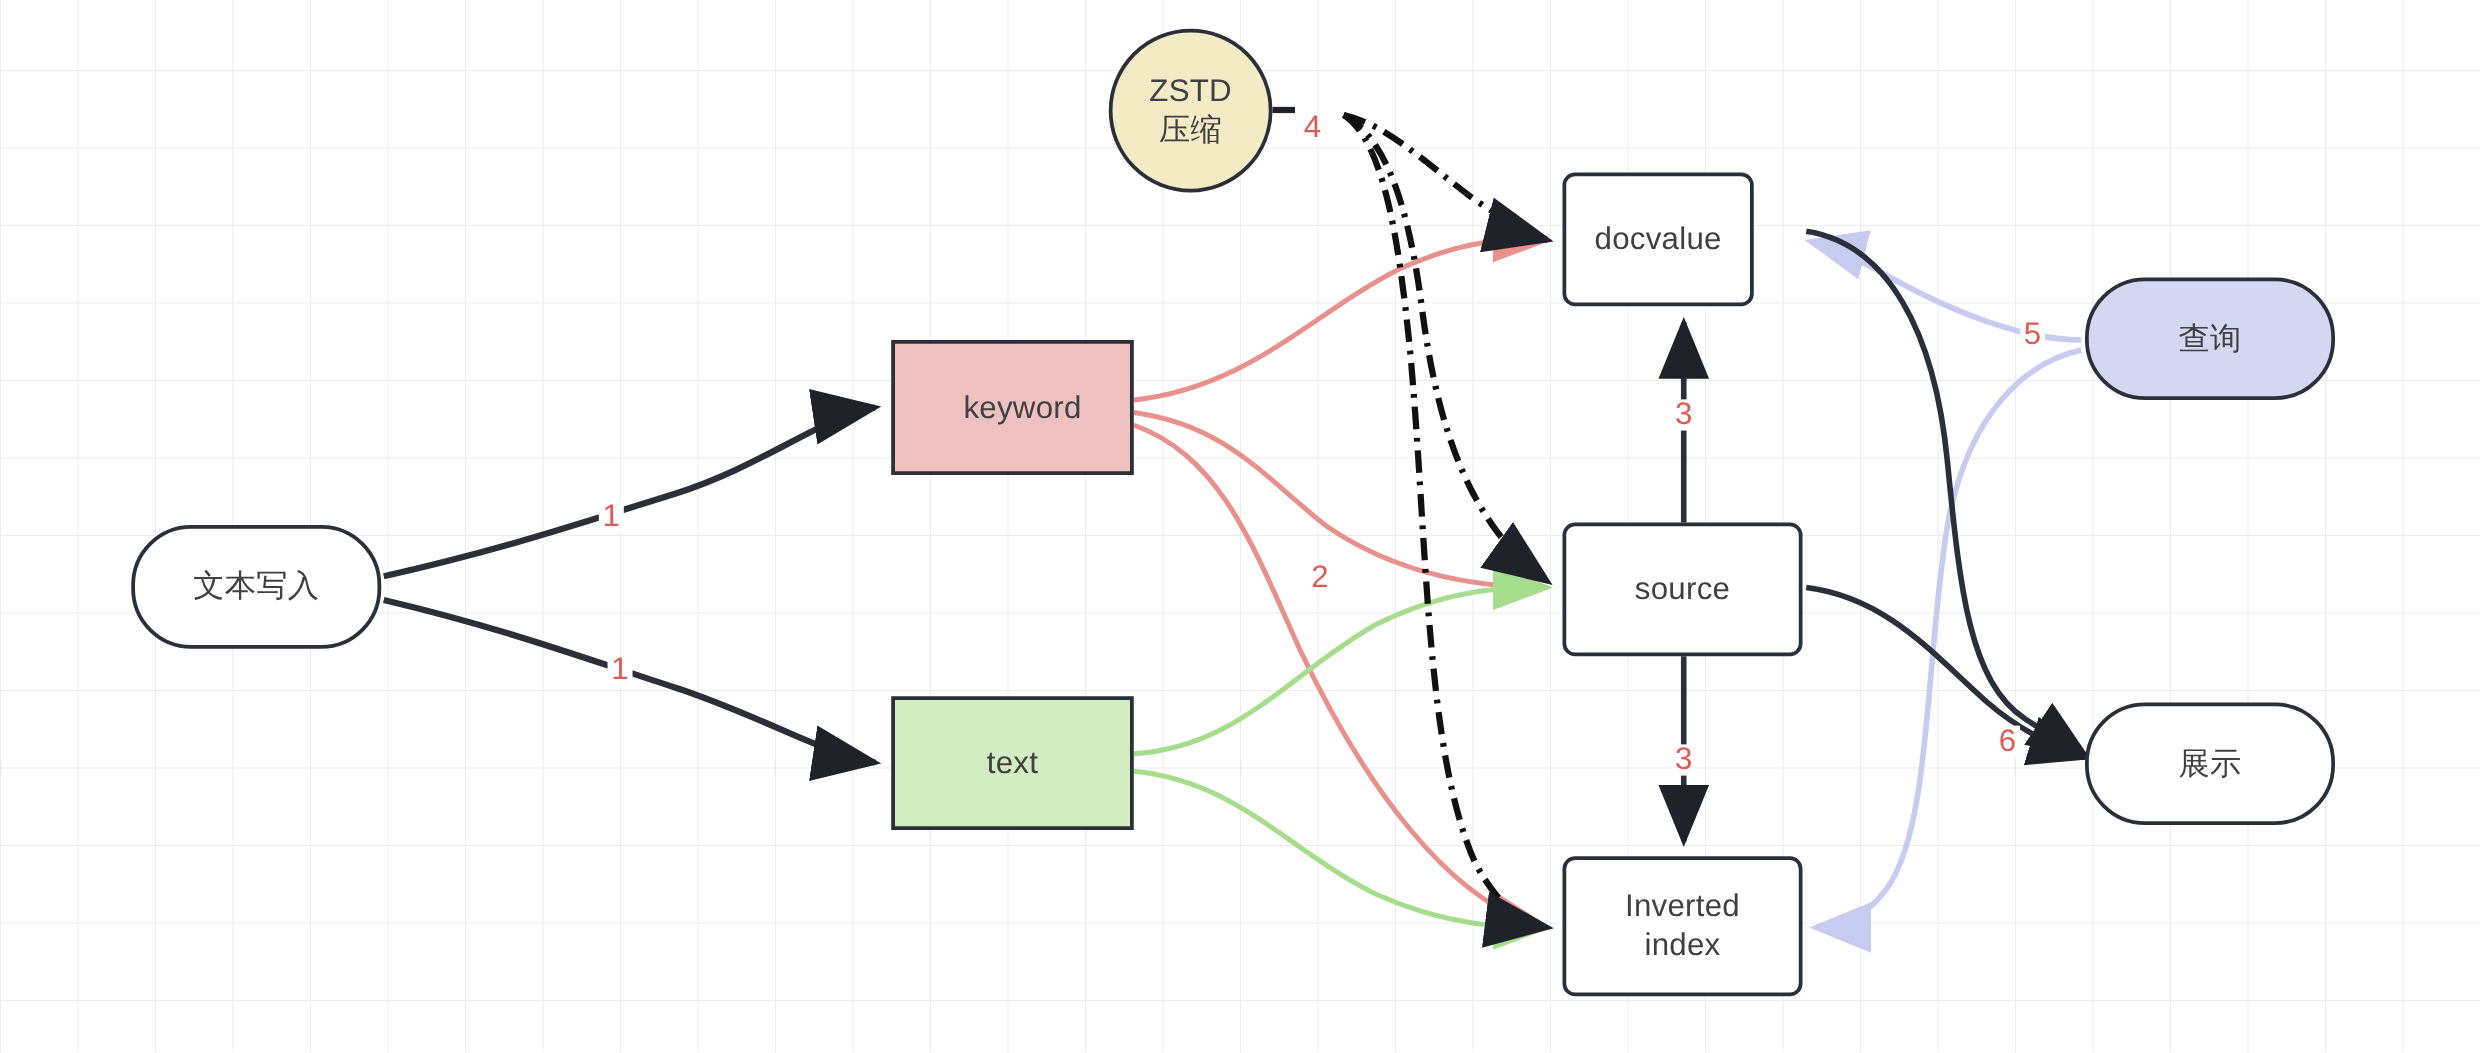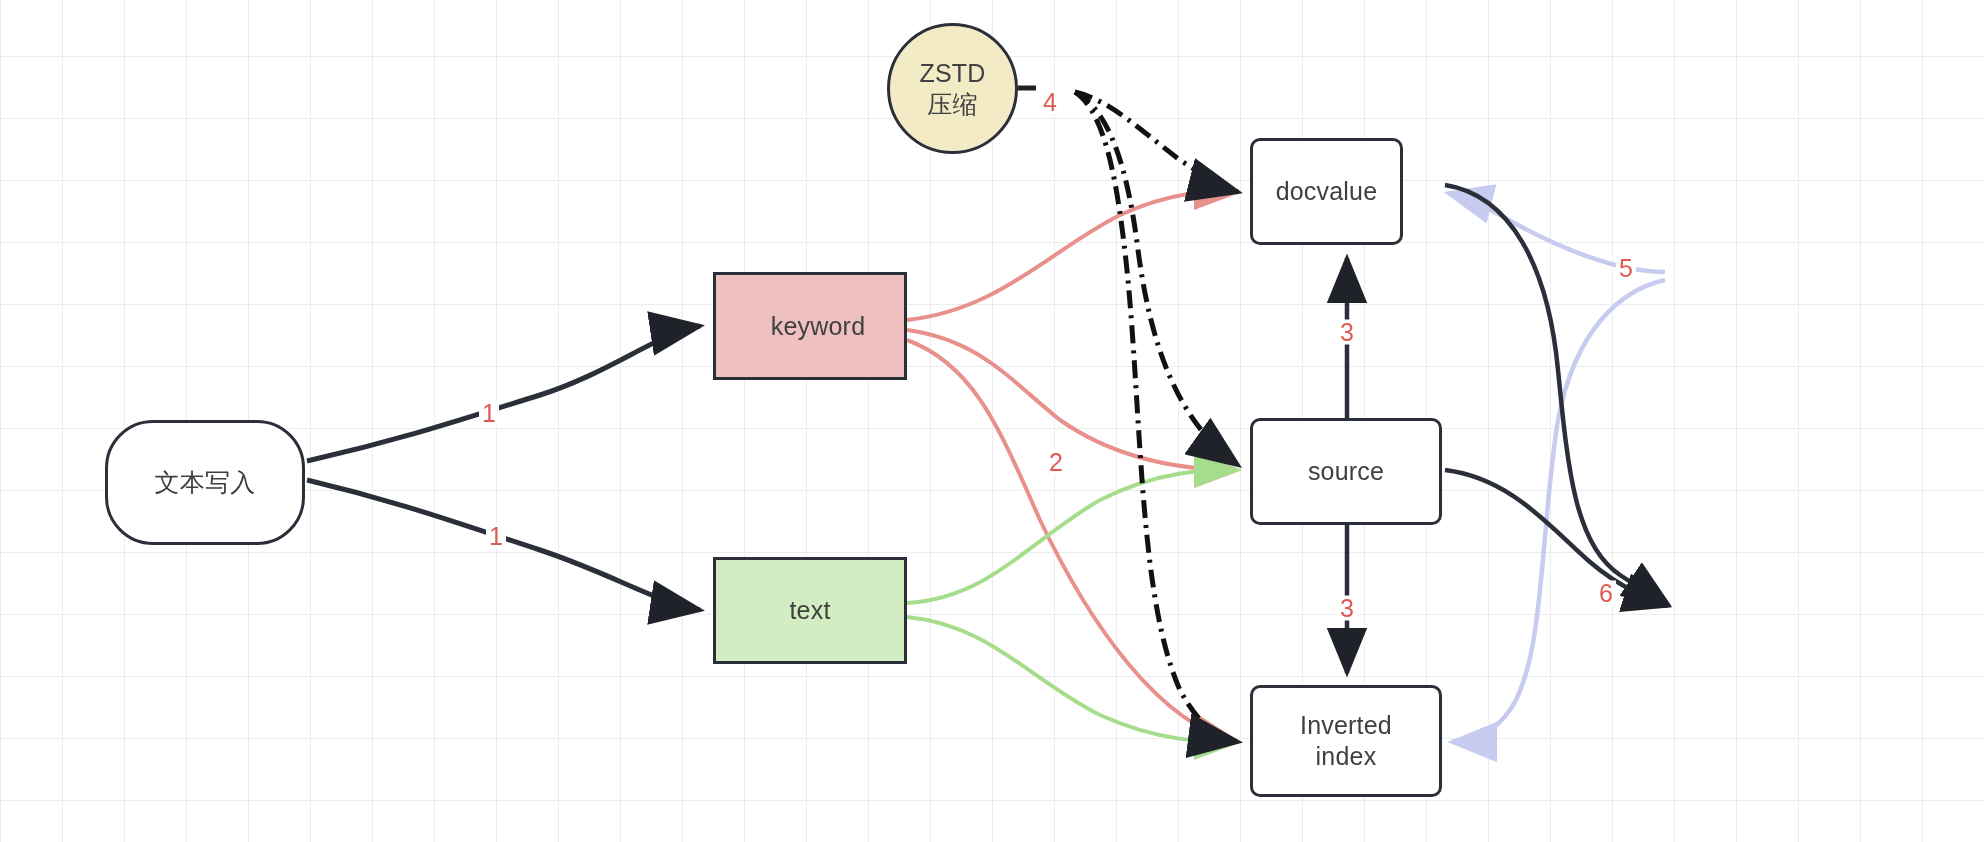--- a/index.html
+++ b/index.html
@@ -108,21 +108,21 @@
 
     <path d="M 1665,280 C 1620,290 1575,330 1558,420 C 1540,530 1545,660 1510,710 C 1490,738 1468,742 1452,742" fill="none" stroke="#c8cbf0" stroke-width="4.5" marker-end="url(#ah-lav)"></path>
 
     <path d="M 1445,185 C 1510,195 1548,265 1558,370 C 1568,470 1575,545 1620,575 C 1645,592 1662,600 1668,604" fill="none" stroke="#2b2f3a" stroke-width="4.5" marker-end="url(#ah-dark)"></path>
 
     <path d="M 1445,470 C 1510,478 1548,525 1590,562 C 1620,588 1655,602 1668,606" fill="none" stroke="#2b2f3a" stroke-width="4.5" marker-end="url(#ah-dark)"></path>
 
     <path d="M 1018,88 L 1036,88" fill="none" stroke="#1f2229" stroke-width="5"></path>
   </svg>
 
-  <div class="node rounded" style="left:105px; top:420px; width:200px; height:125px; background:#ffffff;justify-content:center;">
+  <div class="node rounded" style="left:105px; top:420px; width:200px; height:99px; background:#ffffff;justify-content:center;">
     <span>文本写入</span>
   </div>
 
   <div class="node rect" style="left:713px; top:272px; width:194px; height:108px; background:#eec0c0;padding-left:16px;">
     <span>keyword</span>
   </div>
 
   <div class="node rect" style="left:713px; top:557px; width:194px; height:107px; background:#d1edc1;">
     <span>text</span>
   </div>
@@ -138,21 +138,27 @@
 
   <div class="node softrect" style="left:1250px; top:418px; width:192px; height:107px; background:#ffffff;">
     <span>source</span>
   </div>
 
   <div class="node softrect" style="left:1250px; top:685px; width:192px; height:112px; background:#ffffff;">
     <span>Inverted
 index</span>
   </div>
 
+  <div class="node rounded" style="left:1668px; top:222px; width:200px; height:98px; background:#d5d7f2;">
+    <span>查询</span>
+  </div>
 
+  <div class="node rounded" style="left:1668px; top:562px; width:200px; height:98px; background:#ffffff;">
+    <span>展示</span>
+  </div>
 
   <div class="edge-label" style="left:489px; top:413px;">1</div>
   <div class="edge-label" style="left:496px; top:536px;">1</div>
   <div class="edge-label" style="left:1056px; top:462px;">2</div>
   <div class="edge-label" style="left:1347px; top:332px;">3</div>
   <div class="edge-label" style="left:1347px; top:608px;">3</div>
   <div class="edge-label" style="left:1050px; top:102px;">4</div>
   <div class="edge-label" style="left:1626px; top:268px;">5</div>
   <div class="edge-label" style="left:1606px; top:593px;">6</div>
 

